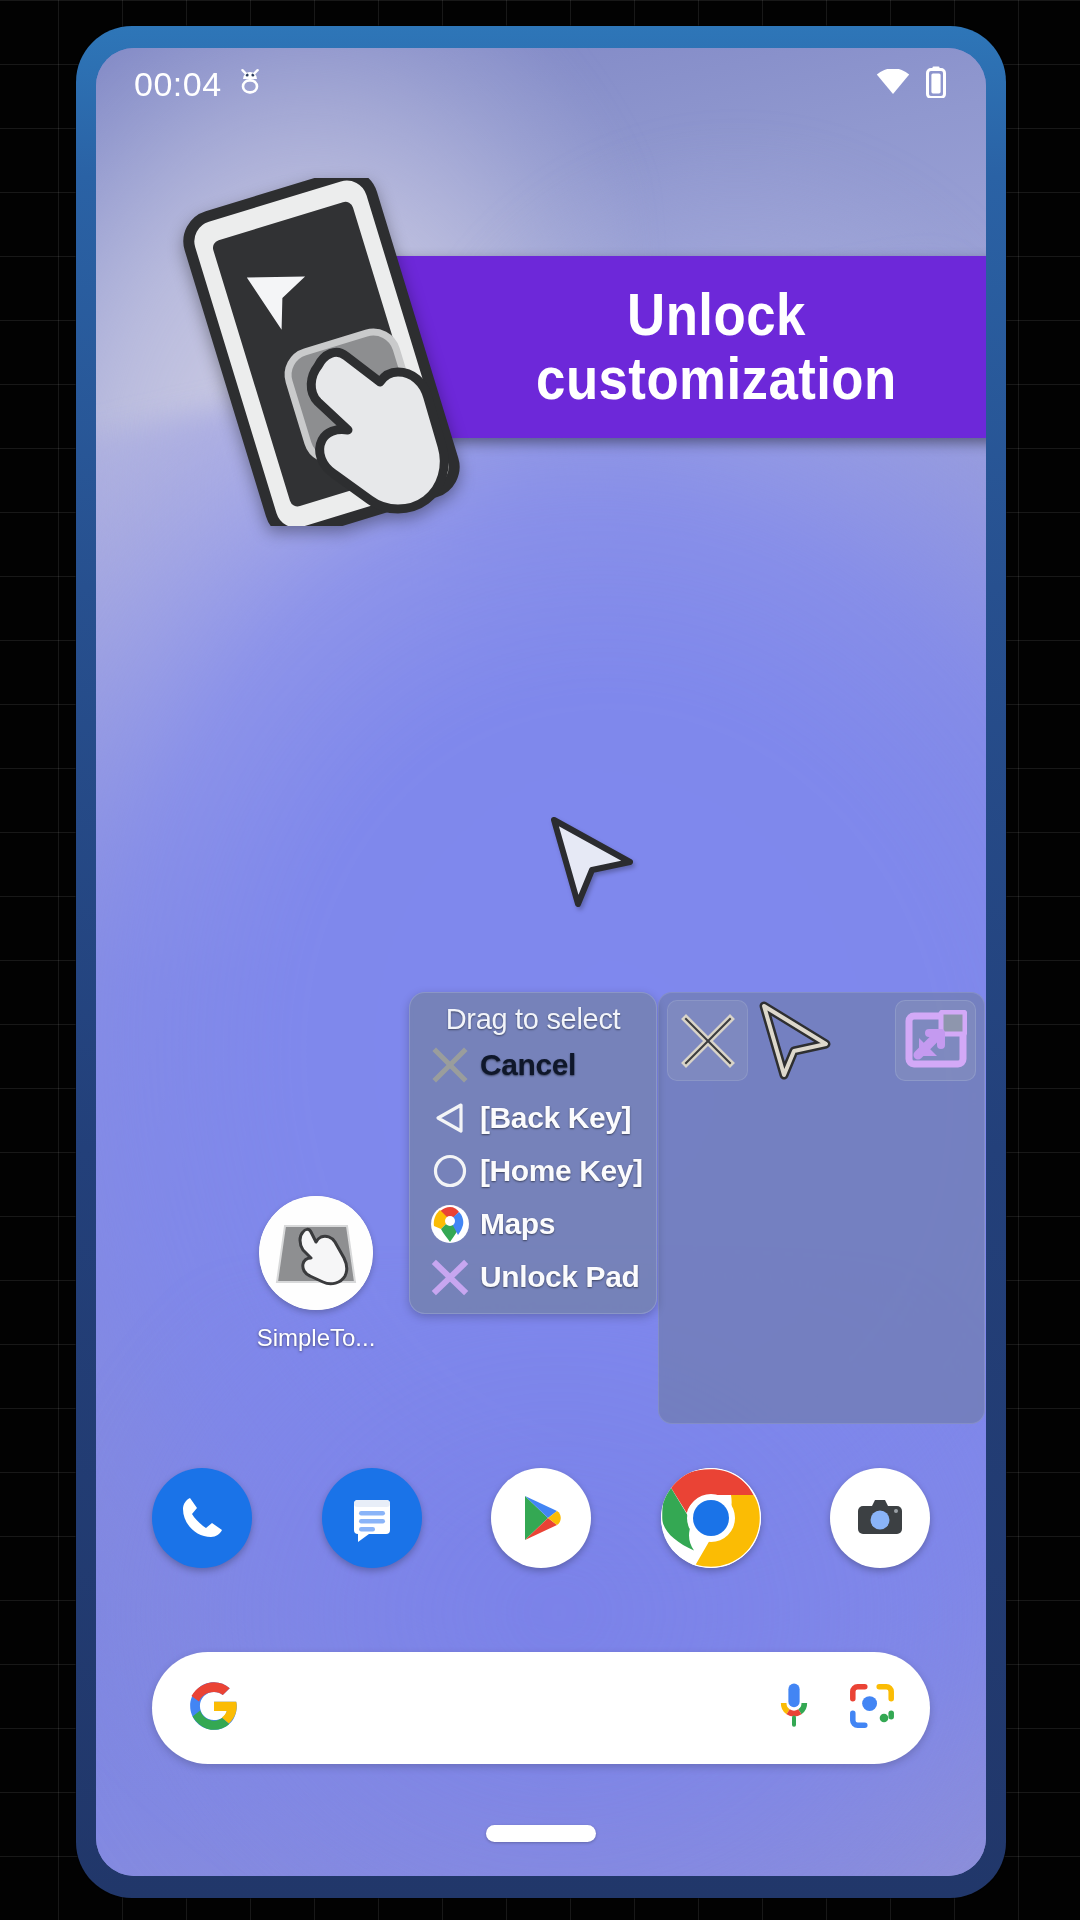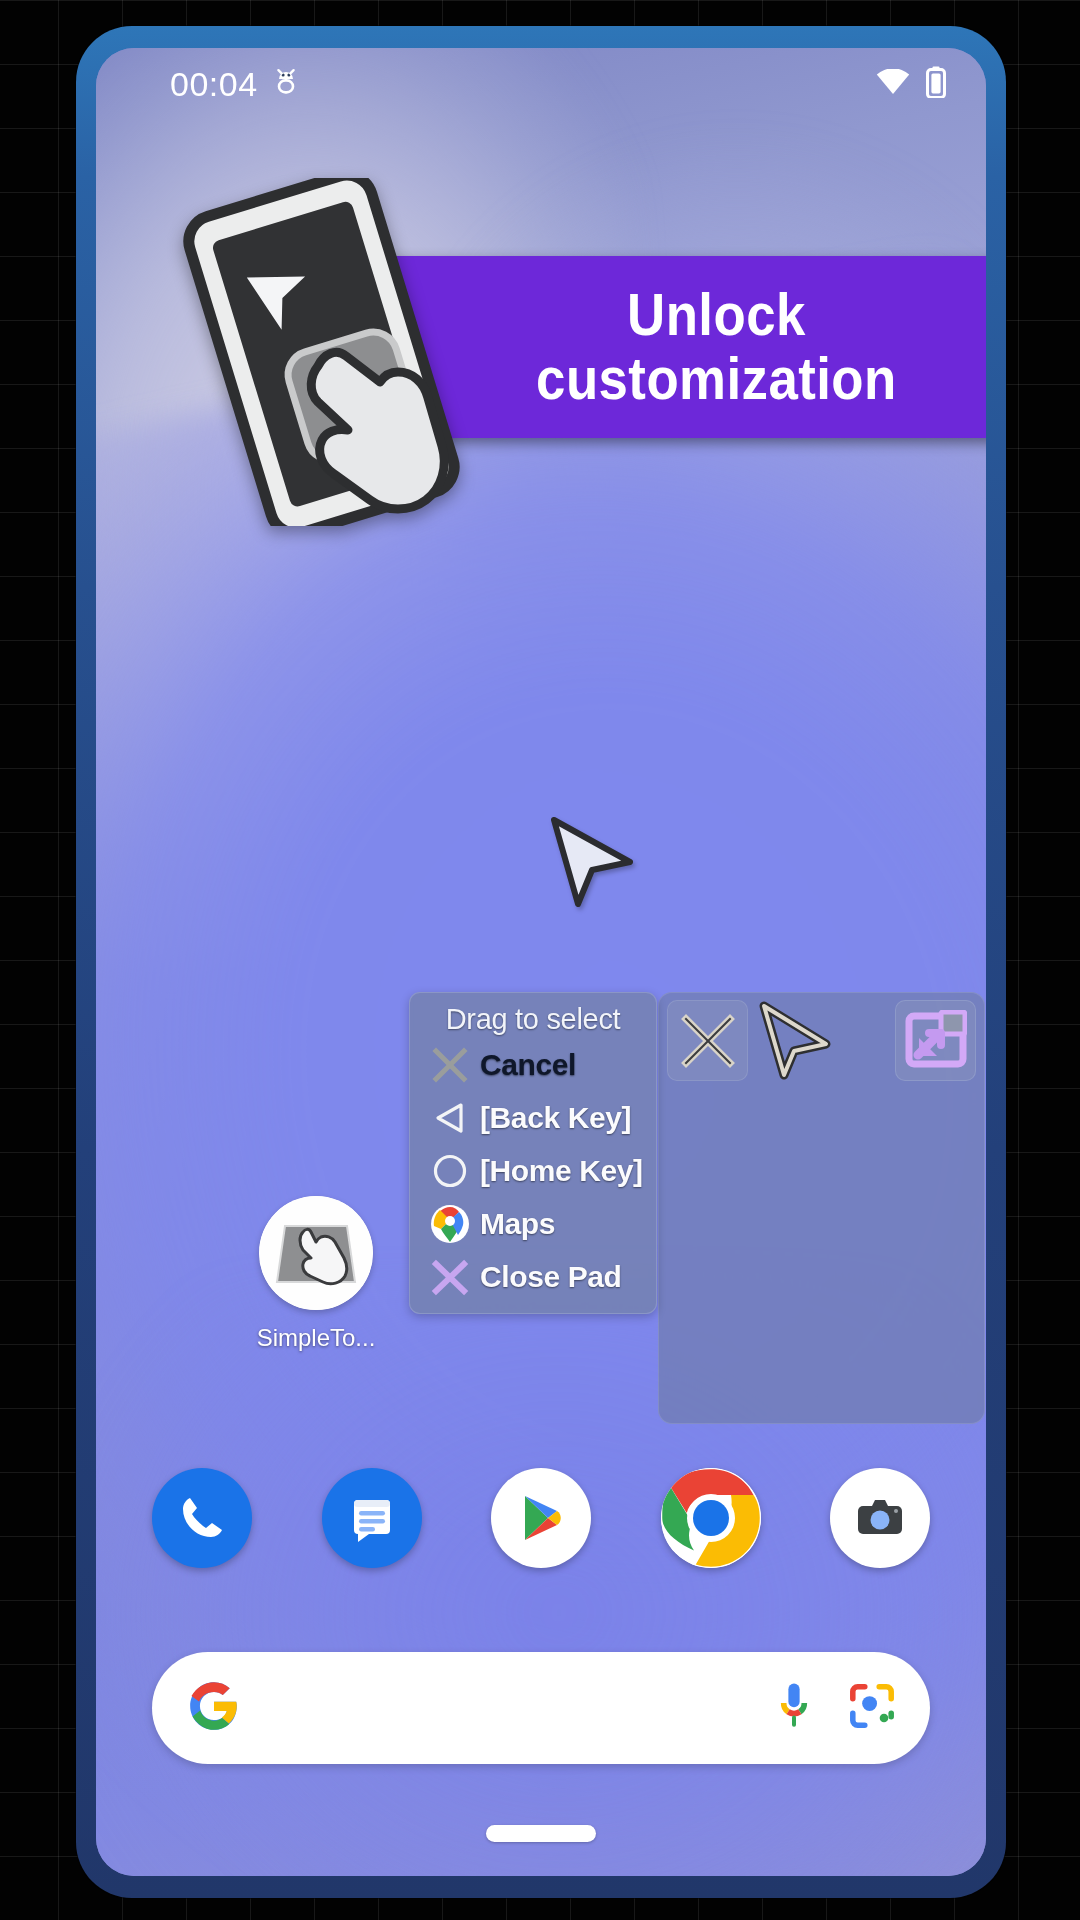--- a/index.html
+++ b/index.html
@@ -95,21 +95,21 @@
   #statusbar {
     position: absolute; left: 0; right: 0; top: 0;
     height: 72px;
     display: flex; align-items: center; justify-content: space-between;
     padding: 0 40px 0 38px;
     z-index: 20;
   }
   #status-left { display: flex; align-items: center; gap: 14px; }
   #clock {
     color: #fff; font-size: 34px; font-weight: 400;
-    letter-spacing: 0.5px; line-height: 1; margin-left: 36px;
+    letter-spacing: 0.5px; line-height: 1;
   }
   #status-right { display: flex; align-items: center; gap: 16px; }
 
   
   #tip-banner {
     position: absolute;
     left: 233px; top: 208px;
     width: 693px; height: 182px;
     background: #6d28d9;
     border-radius: 14px;
@@ -169,21 +169,21 @@
     white-space: nowrap;
   }
 
   
   #overlay-menu {
     position: absolute;
     left: 313px; top: 944px;
     width: 248px;
     background: rgba(112,126,152,0.60);
     border: 1px solid rgba(200,210,230,0.26);
-    border-radius: 11px;
+    border-radius: 16px;
     box-shadow: 0 3px 10px rgba(0,0,0,0.22);
     z-index: 16;
     padding: 6px 0 10px 0;
     backdrop-filter: blur(2px);
   }
   #overlay-menu-title {
     color: #f2f4fa;
     font-size: 29px; font-weight: 500;
     text-align: center;
     text-shadow: 0 1px 2px rgba(0,0,0,0.45);
@@ -453,21 +453,21 @@
       </div>
 
 
       <div class="menu-row">
         <span class="menu-row-icon">
           <svg width="40" height="40" viewBox="0 0 40 40">
             <line x1="6" y1="7" x2="34" y2="34" stroke="#c7a6f0" stroke-width="6" stroke-linecap="square"></line>
             <line x1="34" y1="7" x2="6" y2="34" stroke="#c7a6f0" stroke-width="6" stroke-linecap="square"></line>
           </svg>
         </span>
-        <span class="menu-row-label">Close Pad</span>
+        <span class="menu-row-label">Unlock Pad</span>
       </div>
     </div>
 
     <div id="dock">
       <div class="dock-icon blue">
         <svg width="58" height="58" viewBox="0 0 58 58">
           <path d="M17 9 C13 11 10 15 10 20 C10 35 23 48 38 48 C43 48 47 45 49 41
                    L39 34 L33 39 C28 36 22 30 19 25 L24 19 Z" fill="#fff"></path>
         </svg>
       </div>

